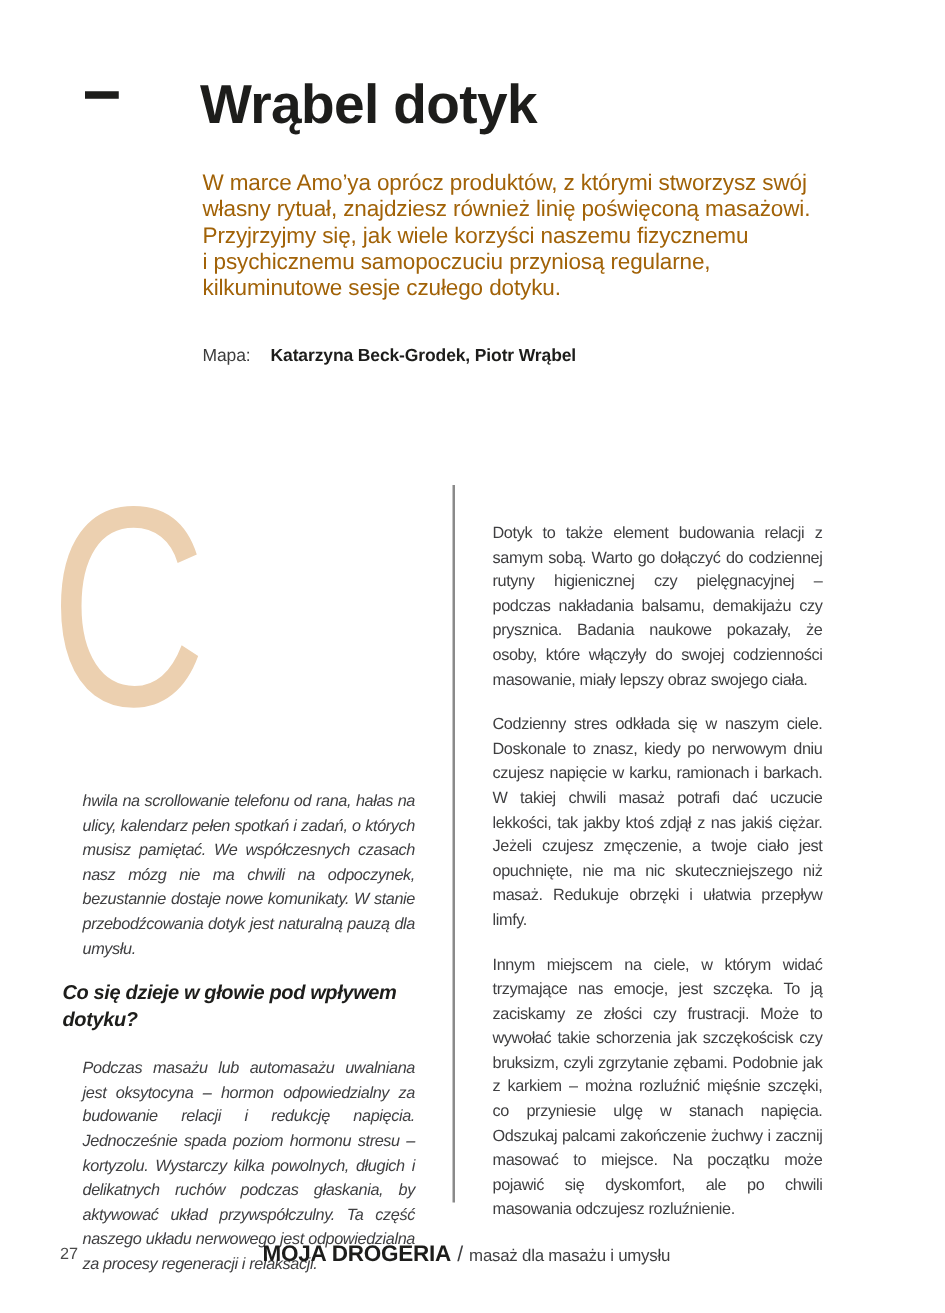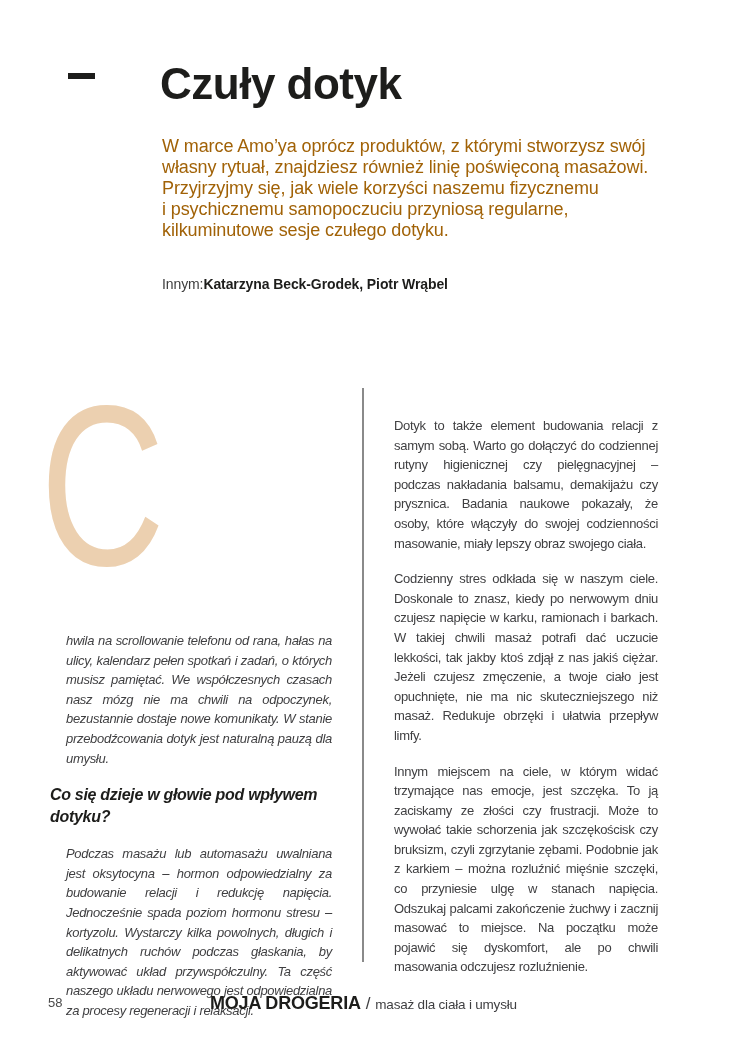--- a/index.html
+++ b/index.html
@@ -28,21 +28,21 @@
     width:512px;
     font-size:18px;line-height:21px;letter-spacing:-0.1px;
     color:#a16207;
     white-space:pre-line;
   }
 
   .byline{
     position:absolute;left:162px;top:276px;margin:0;
     font-size:14px;color:#3c3c3c;letter-spacing:-0.1px;
   }
-  .byline .authors{font-weight:700;color:#1d1d1b;margin-left:0;}
+  .byline .authors{font-weight:700;color:#1d1d1b;margin-left:16px;}
 
   .dropcap{
     position:absolute;left:40px;top:405px;
     height:163px;line-height:163px;
     font-size:228px;font-weight:400;
     color:#ecd0b0;
     transform:scaleX(0.76);
     transform-origin:left top;
     user-select:none;
   }
@@ -82,49 +82,49 @@
   .footer-center .sep{font-size:17px;font-weight:400;color:#3f3f41;}
   .footer-center .section{font-size:13.5px;color:#3f3f41;}
 </style>
 </head>
 <body>
 
 <div class="page">
 
   <div class="dash"></div>
 
-  <h1 class="title">Czuły dotyk</h1>
+  <h1 class="title">Wrąbel dotyk</h1>
 
   <p class="intro">W marce Amo’ya oprócz produktów, z którymi stworzysz swój
 własny rytuał, znajdziesz również linię poświęconą masażowi.
 Przyjrzyjmy się, jak wiele korzyści naszemu fizycznemu
 i psychicznemu samopoczuciu przyniosą regularne,
 kilkuminutowe sesje czułego dotyku.</p>
 
   <p class="byline">
-    <span>Innym:</span><span class="authors">Katarzyna Beck-Grodek, Piotr Wrąbel</span>
+    <span>Mapa:</span><span class="authors">Katarzyna Beck-Grodek, Piotr Wrąbel</span>
   </p>
 
   <div class="dropcap">C</div>
 
   <div class="col col-left">
     <p>hwila na scrollowanie telefonu od rana, hałas na ulicy, kalendarz pełen spotkań i zadań, o których musisz pamiętać. We współczesnych czasach nasz mózg nie ma chwili na odpoczynek, bezustannie dostaje nowe komunikaty. W stanie przebodźcowania dotyk jest naturalną pauzą dla umysłu.</p>
     <h2 class="subhead">Co się dzieje w głowie pod wpływem dotyku?</h2>
     <p>Podczas masażu lub automasażu uwalniana jest oksytocyna – hormon odpowiedzialny za budowanie relacji i redukcję napięcia. Jednocześnie spada poziom hormonu stresu – kortyzolu. Wystarczy kilka powolnych, długich i delikatnych ruchów podczas głaskania, by aktywować układ przywspółczulny. Ta część naszego układu nerwowego jest odpowiedzialna za procesy regeneracji i relaksacji.</p>
   </div>
 
   <div class="divider"></div>
 
   <div class="col col-right">
     <p>Dotyk to także element budowania relacji z samym sobą. Warto go dołączyć do codziennej rutyny higienicznej czy pielęgnacyjnej – podczas nakładania balsamu, demakijażu czy prysznica. Badania naukowe pokazały, że osoby, które włączyły do swojej codzienności masowanie, miały lepszy obraz swojego ciała.</p>
     <p>Codzienny stres odkłada się w naszym ciele. Doskonale to znasz, kiedy po nerwowym dniu czujesz napięcie w karku, ramionach i barkach. W takiej chwili masaż potrafi dać uczucie lekkości, tak jakby ktoś zdjął z nas jakiś ciężar. Jeżeli czujesz zmęczenie, a twoje ciało jest opuchnięte, nie ma nic skuteczniejszego niż masaż. Redukuje obrzęki i ułatwia przepływ limfy.</p>
     <p>Innym miejscem na ciele, w którym widać trzymające nas emocje, jest szczęka. To ją zaciskamy ze złości czy frustracji. Może to wywołać takie schorzenia jak szczękościsk czy bruksizm, czyli zgrzytanie zębami. Podobnie jak z karkiem – można rozluźnić mięśnie szczęki, co przyniesie ulgę w stanach napięcia. Odszukaj palcami zakończenie żuchwy i zacznij masować to miejsce. Na początku może pojawić się dyskomfort, ale po chwili masowania odczujesz rozluźnienie.</p>
   </div>
 
-  <div class="footer-pagenum">58</div>
+  <div class="footer-pagenum">27</div>
 
   <div class="footer-center">
     <span class="mag">MOJA DROGERIA</span>
     <span class="sep">/</span>
-    <span class="section">masaż dla ciała i umysłu</span>
+    <span class="section">masaż dla masażu i umysłu</span>
   </div>
 
 </div>
 
 </body></html>

